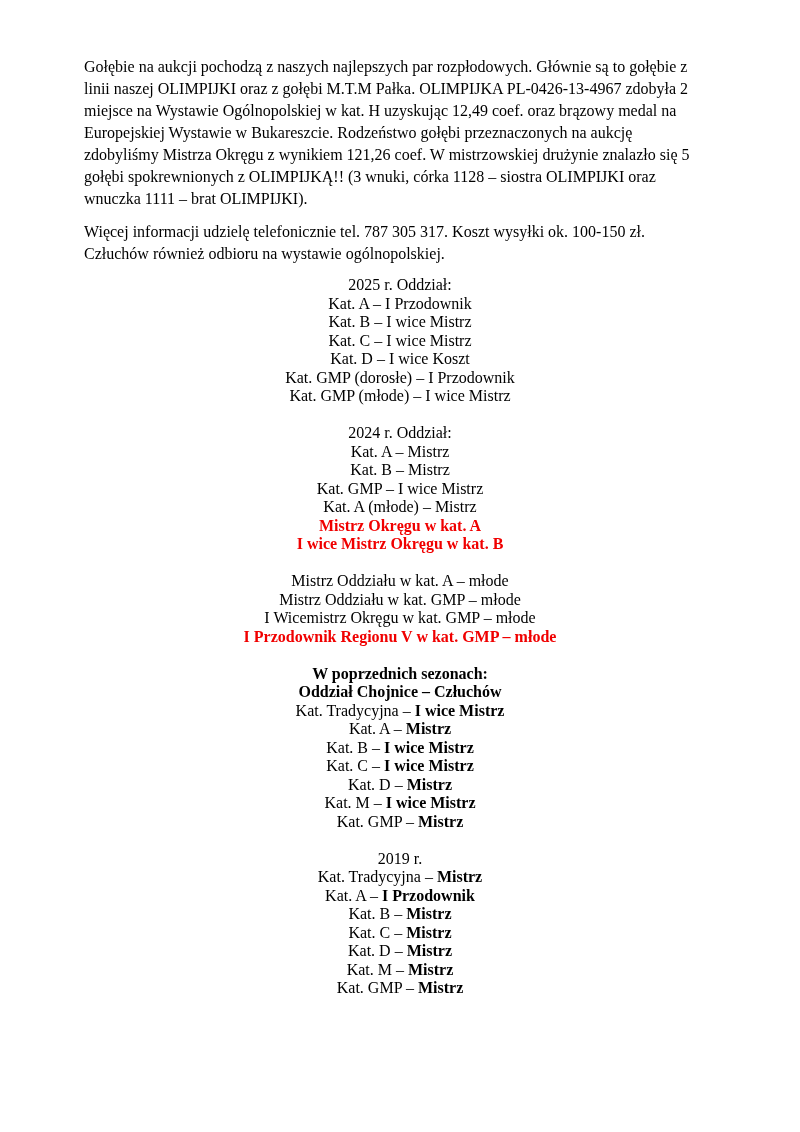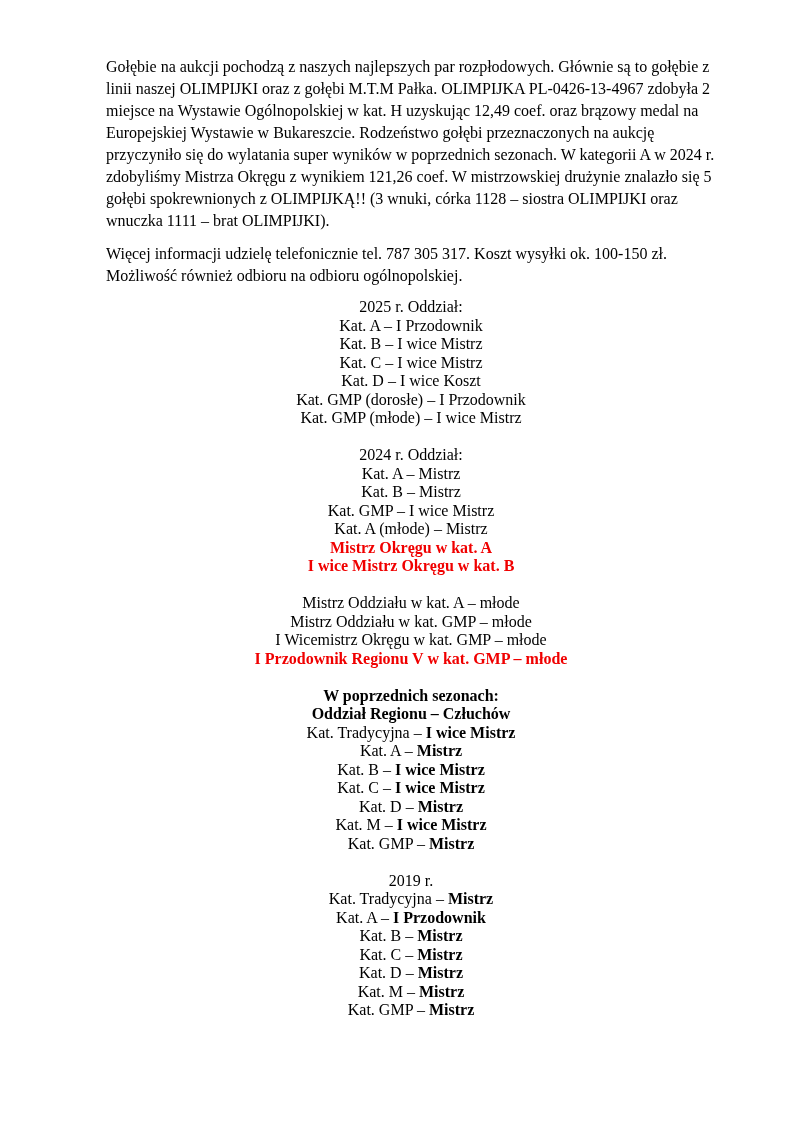--- a/index.html
+++ b/index.html
@@ -9,21 +9,21 @@
   }
   .page {
     width: 800px;
     height: 1132px;
     overflow: hidden;
     background: #ffffff;
     color: #000000;
     font-family: "Liberation Serif", "DejaVu Serif", serif;
   }
   .content {
-    padding: 56px 84px 0 106px;
+    padding: 56px 84px 0 84px;
   }
   .para {
     font-size: 16px;
     line-height: 22px;
     margin: 0 0 11px 0;
   }
   .pline {
     display: block;
     white-space: nowrap;
   }
@@ -56,29 +56,28 @@
 <body>
 
 <div class="page">
   <div class="content">
 
     <p class="para">
       <span class="pline">Gołębie na aukcji pochodzą z naszych najlepszych par rozpłodowych. Głównie są to gołębie z</span>
       <span class="pline">linii naszej OLIMPIJKI oraz z gołębi M.T.M Pałka. OLIMPIJKA PL-0426-13-4967 zdobyła 2</span>
       <span class="pline">miejsce na Wystawie Ogólnopolskiej w kat. H uzyskując 12,49 coef. oraz brązowy medal na</span>
       <span class="pline">Europejskiej Wystawie w Bukareszcie. Rodzeństwo gołębi przeznaczonych na aukcję</span>
-      <span class="pline">przyczyniło się do wylatania super wyników w poprzednich sezonach. W kategorii A w 2024 r.</span>
       <span class="pline">zdobyliśmy Mistrza Okręgu z wynikiem 121,26 coef. W mistrzowskiej drużynie znalazło się 5</span>
       <span class="pline">gołębi spokrewnionych z OLIMPIJKĄ!! (3 wnuki, córka 1128 – siostra OLIMPIJKI oraz</span>
       <span class="pline">wnuczka 1111 – brat OLIMPIJKI).</span>
     </p>
 
     <p class="para">
       <span class="pline">Więcej informacji udzielę telefonicznie tel. 787 305 317. Koszt wysyłki ok. 100-150 zł.</span>
-      <span class="pline">Możliwość również odbioru na odbioru ogólnopolskiej.</span>
+      <span class="pline">Człuchów również odbioru na wystawie ogólnopolskiej.</span>
     </p>
 
     <div class="achievements">
 
       <div class="section first">
         <div class="cline">2025 r. Oddział:</div>
         <div class="cline">Kat. A – I Przodownik</div>
         <div class="cline">Kat. B – I wice Mistrz</div>
         <div class="cline">Kat. C – I wice Mistrz</div>
         <div class="cline">Kat. D – I wice Koszt</div>
@@ -98,21 +97,21 @@
 
       <div class="section">
         <div class="cline">Mistrz Oddziału w kat. A – młode</div>
         <div class="cline">Mistrz Oddziału w kat. GMP – młode</div>
         <div class="cline">I Wicemistrz Okręgu w kat. GMP – młode</div>
         <div class="cline highlight">I Przodownik Regionu V w kat. GMP – młode</div>
       </div>
 
       <div class="section">
         <div class="cline bold-heading">W poprzednich sezonach:</div>
-        <div class="cline bold-heading">Oddział Regionu – Człuchów</div>
+        <div class="cline bold-heading">Oddział Chojnice – Człuchów</div>
         <div class="cline"><span>Kat. Tradycyjna – </span><span class="result-value">I wice Mistrz</span></div>
         <div class="cline"><span>Kat. A – </span><span class="result-value">Mistrz</span></div>
         <div class="cline"><span>Kat. B – </span><span class="result-value">I wice Mistrz</span></div>
         <div class="cline"><span>Kat. C – </span><span class="result-value">I wice Mistrz</span></div>
         <div class="cline"><span>Kat. D – </span><span class="result-value">Mistrz</span></div>
         <div class="cline"><span>Kat. M – </span><span class="result-value">I wice Mistrz</span></div>
         <div class="cline"><span>Kat. GMP – </span><span class="result-value">Mistrz</span></div>
       </div>
 
       <div class="section">

